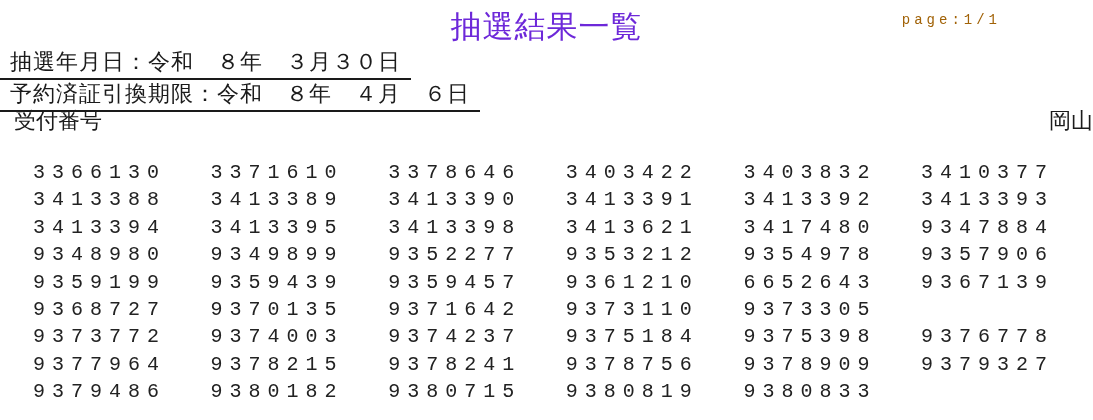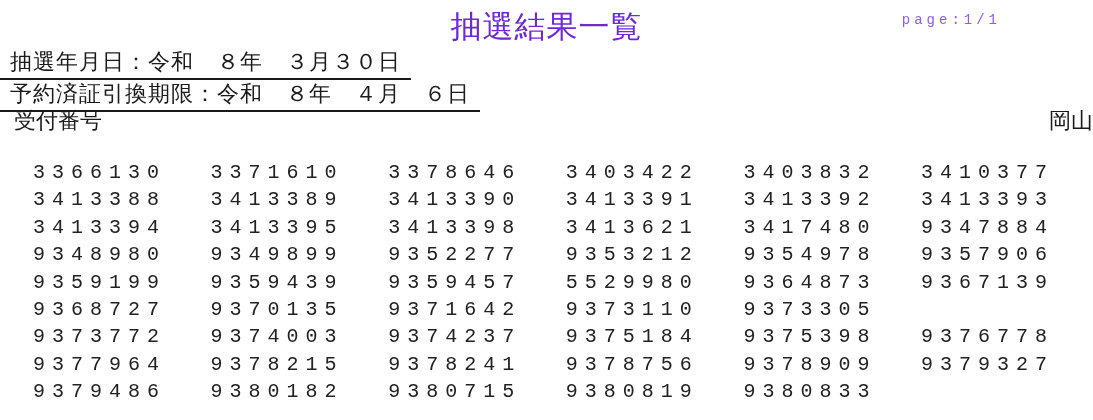--- a/index.html
+++ b/index.html
@@ -15,21 +15,21 @@
     color: #1e1e1e;
     font-family: "Liberation Serif", serif;
   }
   .page-label {
     position: absolute;
     top: 12px;
     right: 92px;
     font-family: "Liberation Mono", monospace;
     font-size: 14px;
     letter-spacing: 4px;
-    color: #8b5cf6;
+    color: #a16207;
     white-space: nowrap;
   }
   .doc-title {
     position: absolute;
     top: 6px;
     left: 0;
     width: 100%;
     text-align: center;
     font-size: 31px;
     font-weight: normal;
@@ -134,22 +134,22 @@
       <span class="reception-number">9349899</span>
       <span class="reception-number">9352277</span>
       <span class="reception-number">9353212</span>
       <span class="reception-number">9354978</span>
       <span class="reception-number">9357906</span>
     </div>
     <div class="results-row">
       <span class="reception-number">9359199</span>
       <span class="reception-number">9359439</span>
       <span class="reception-number">9359457</span>
-      <span class="reception-number">5529980</span>
-      <span class="reception-number">9364873</span>
+      <span class="reception-number">9361210</span>
+      <span class="reception-number">6652643</span>
       <span class="reception-number">9367139</span>
     </div>
     <div class="results-row">
       <span class="reception-number">9368727</span>
       <span class="reception-number">9370135</span>
       <span class="reception-number">9371642</span>
       <span class="reception-number">9373110</span>
       <span class="reception-number">9373305</span>
     </div>
     <div class="results-row">

